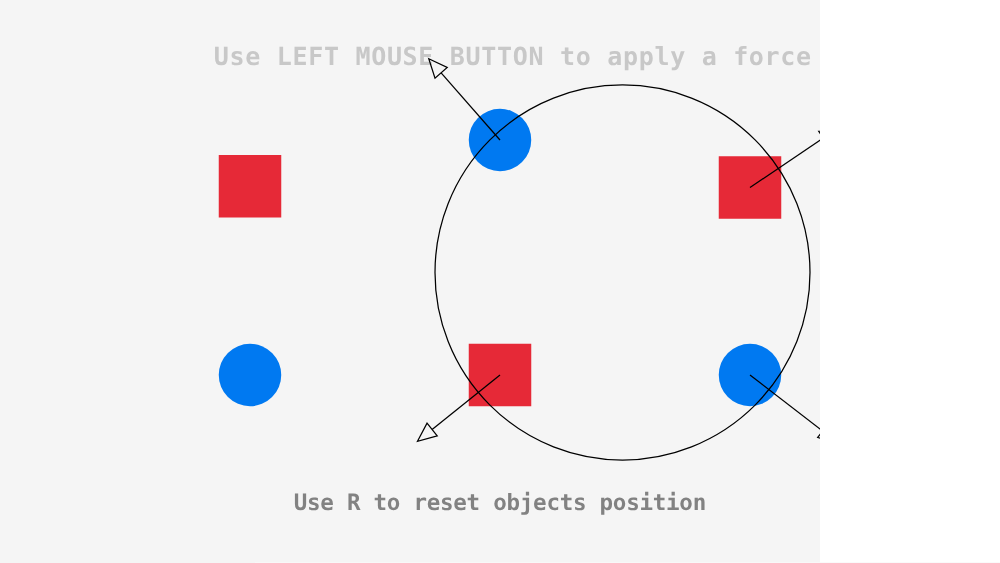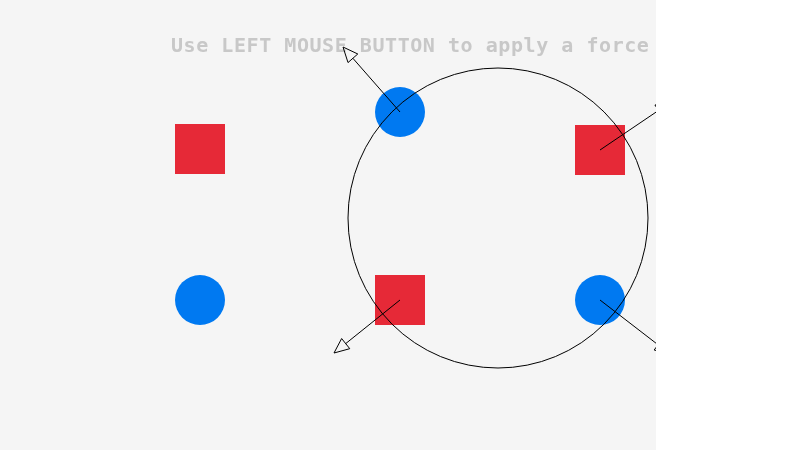--- a/index.html
+++ b/index.html
@@ -35,20 +35,21 @@
     left: 0;
     top: 0;
     z-index: 2;
   }
 </style>
 </head>
 <body>
 
 <div class="stage" style="background: rgb(245, 245, 245);">
   <div class="instruction title" style="color: rgb(200, 200, 200);">Use LEFT MOUSE BUTTON to apply a force</div>
+  <div class="instruction hint" style="color: rgb(130, 130, 130);">Use R to reset objects position</div>
   <svg id="scene-svg" width="800" height="450" viewBox="0 0 800 450">
       <rect x="175" y="124" width="50" height="50" fill="#e62937"></rect>
       <rect x="575" y="125" width="50" height="50" fill="#e62937"></rect>
       <rect x="375" y="275" width="50" height="50" fill="#e62937"></rect>
       <circle cx="400" cy="112" r="25" fill="#0079f1"></circle>
       <circle cx="200" cy="300" r="25" fill="#0079f1"></circle>
       <circle cx="600" cy="300" r="25" fill="#0079f1"></circle>
       <circle cx="498" cy="218" r="150" fill="none" stroke="#000000" stroke-width="1"></circle>
       <line x1="400" y1="112" x2="352.88984688696877" y2="58.277895572859094" stroke="#000000" stroke-width="1"></line>
       <polygon points="343,47 357.77693496854107,53.992295255172635 348.00275880539647,62.56349589054555" fill="none" stroke="#000000" stroke-width="1" stroke-linejoin="miter"></polygon>

